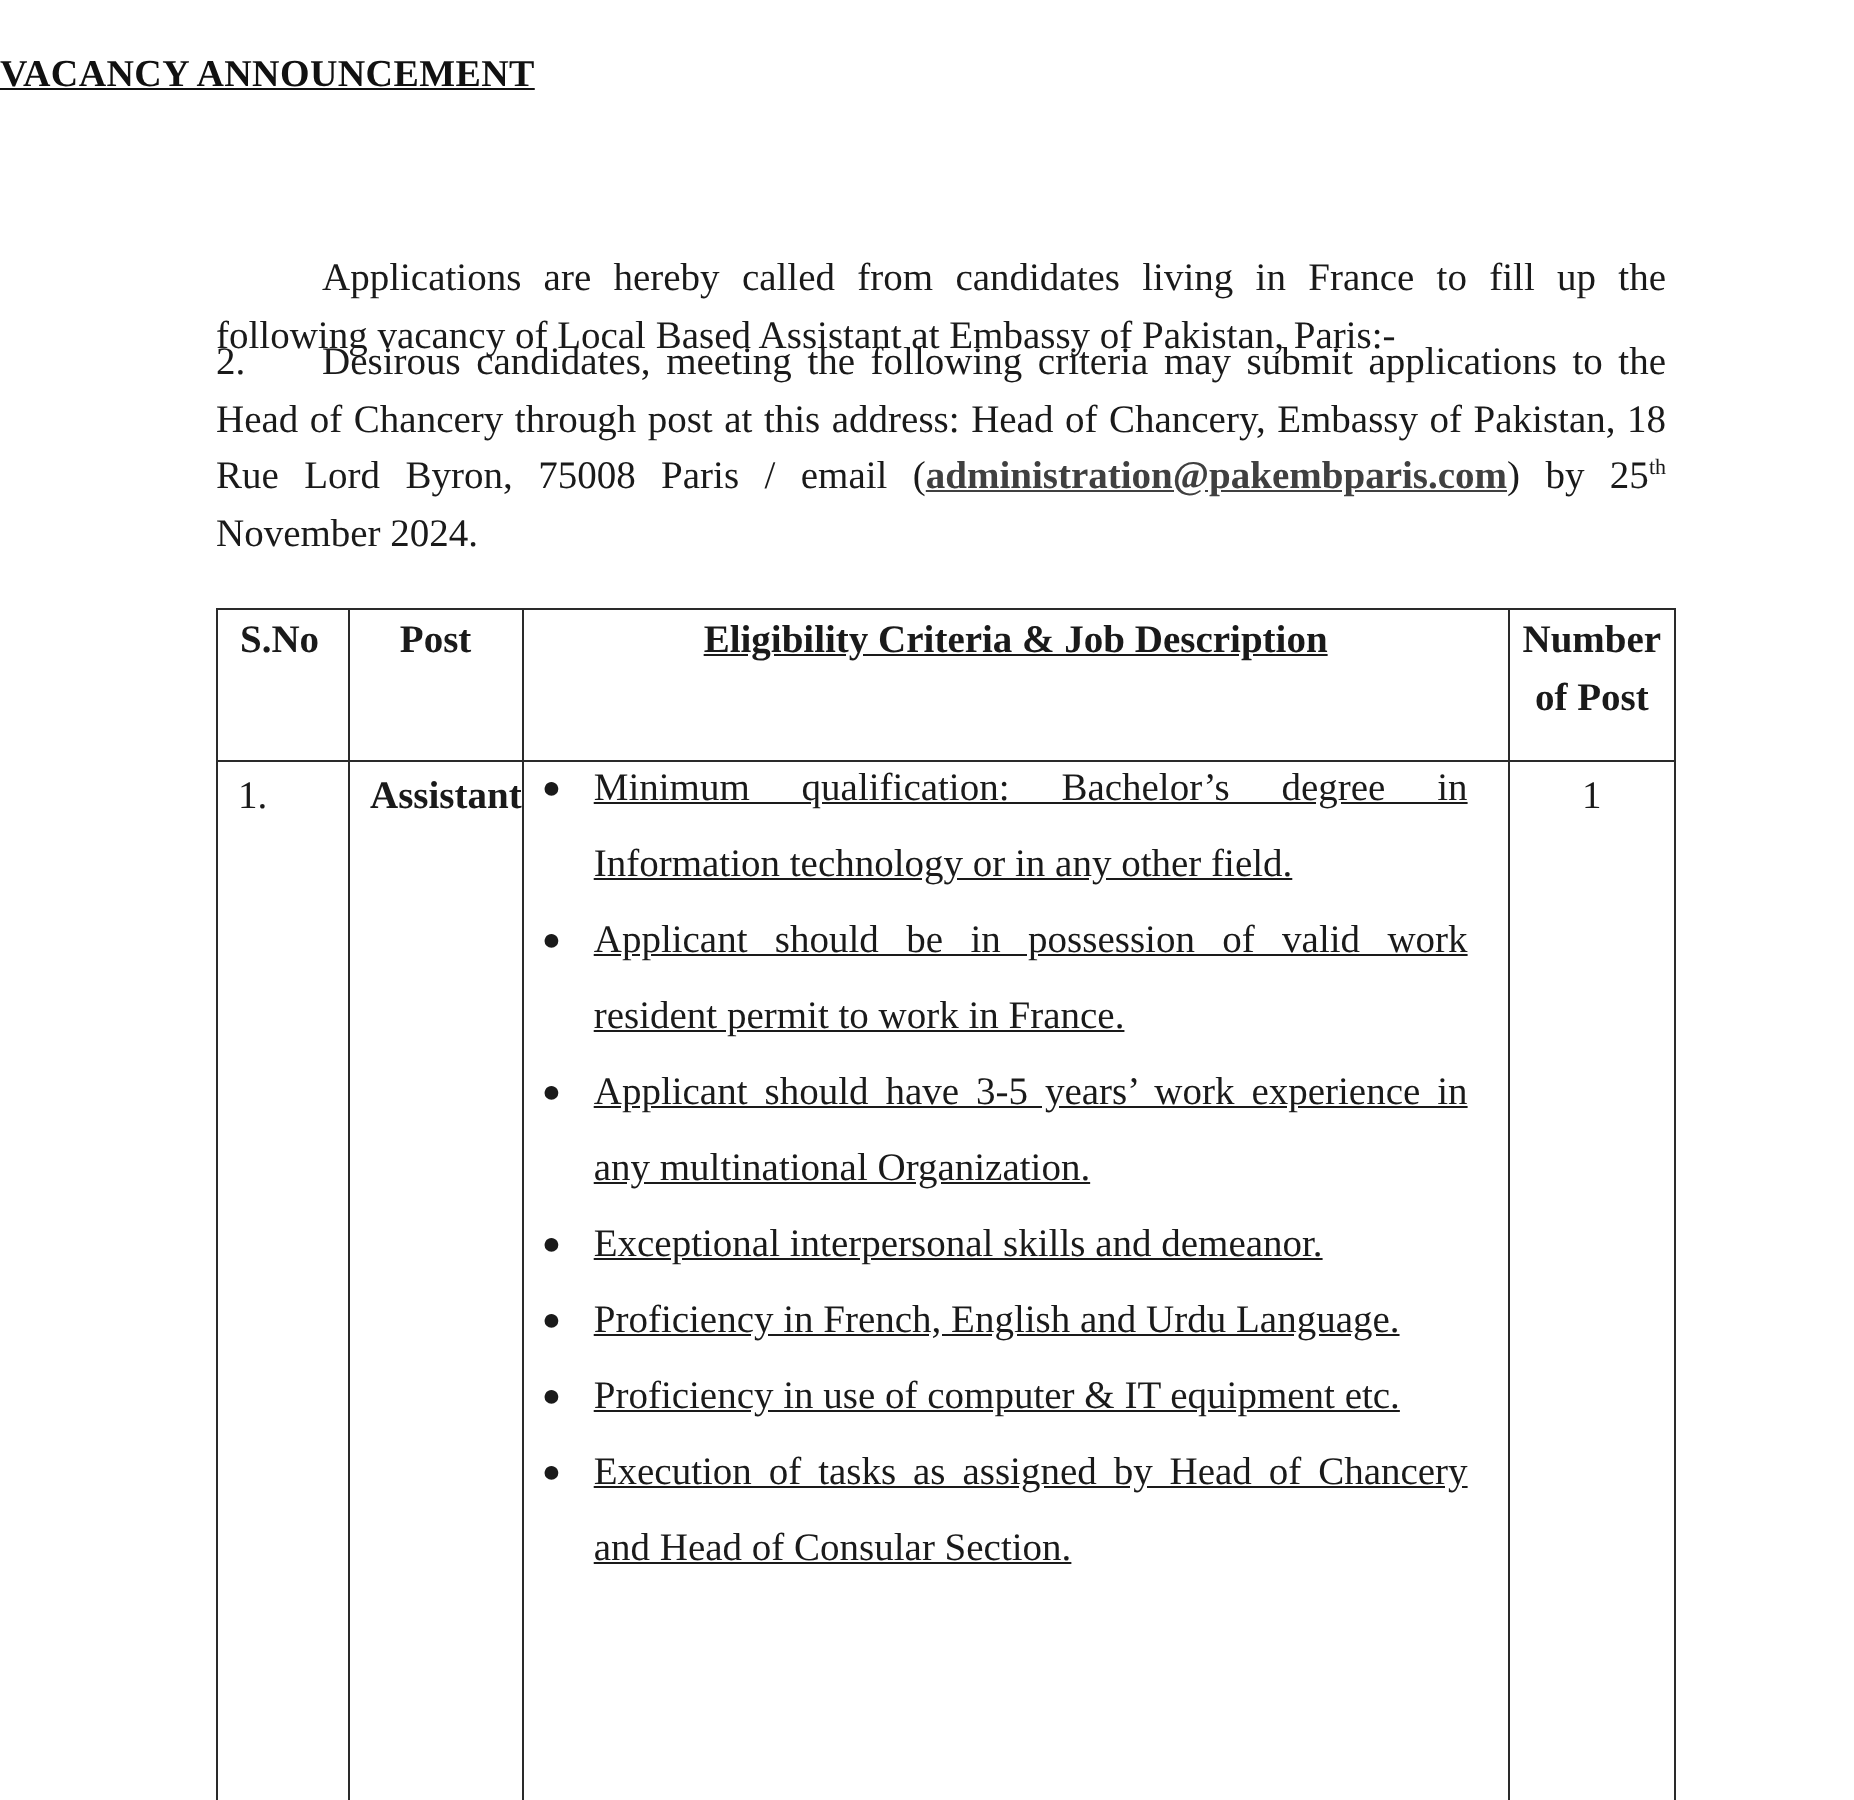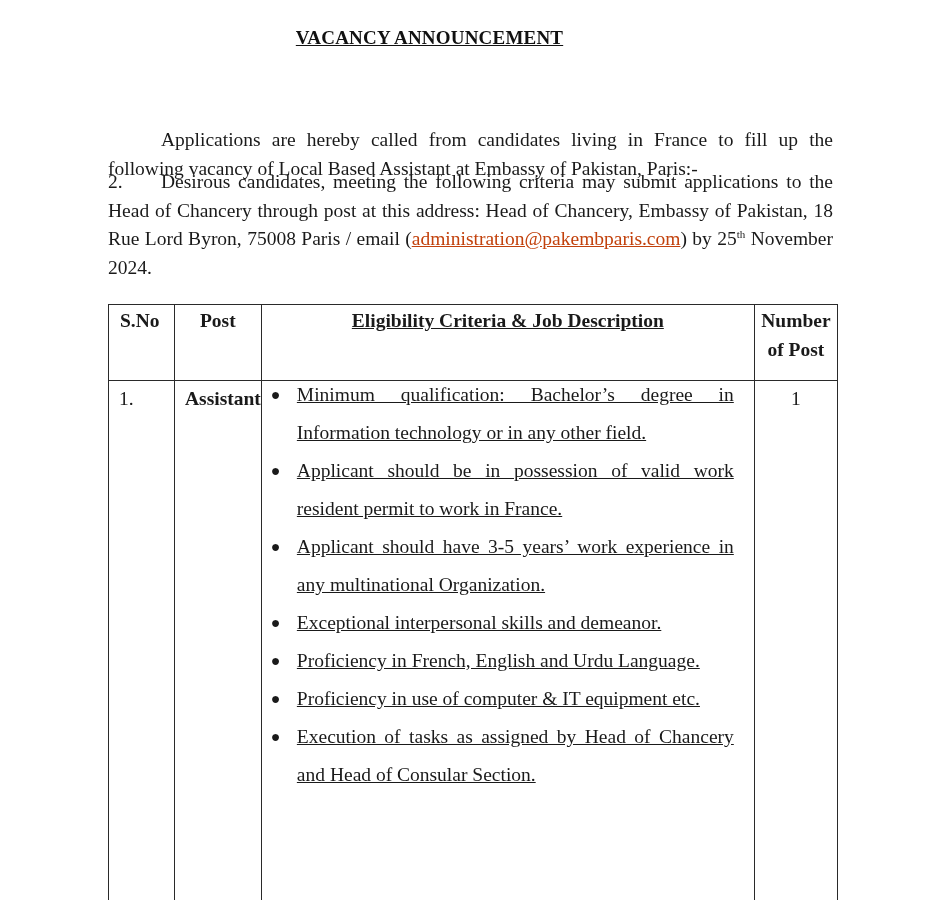--- a/index.html
+++ b/index.html
@@ -2,33 +2,33 @@
 <html><head>
 <meta charset="utf-8">
 <style>
   html, body { margin: 0; padding: 0; background: #ffffff; }
   body {
     width: 927px; height: 900px; overflow: hidden; position: relative;
     font-family: "DejaVu Serif", "Liberation Serif", serif;
     color: #1a1a1a;
   }
   .title {
-    position: absolute; top: 27px; left: 0; width: 859px; text-align: center;
+    position: absolute; top: 27px; left: 0; width: 859px; 
     font-family: "Liberation Serif", serif; font-weight: bold; font-size: 19px;
     text-decoration: underline; letter-spacing: 0.2px; color: #111;
   }
   .para {
     position: absolute; left: 108px; width: 725px;
     font-family: "Liberation Serif", serif; font-size: 19.5px; line-height: 28.5px;
     text-align: justify; text-align-last: left; color: #1a1a1a;
   }
   .p1 { top: 78px; text-indent: 53px; margin-top: 48px; }
   .p2 { top: 168px; }
   .p2 .num { display: inline-block; width: 53px; }
-  .link { color: #c2410c; text-decoration: underline; }
+  .link { color: #404040; text-decoration: underline; font-weight: bold; }
   sup { font-size: 11px; vertical-align: 7px; line-height: 0; }
 
   table.vac {
     position: absolute; left: 108px; top: 304px;
     border-collapse: collapse; width: 730px;
     font-family: "Liberation Serif", serif; font-size: 19.5px; color: #1a1a1a;
   }
   table.vac td, table.vac th {
     border: 1.3px solid #2a2a2a; vertical-align: top; padding: 0;
   }

